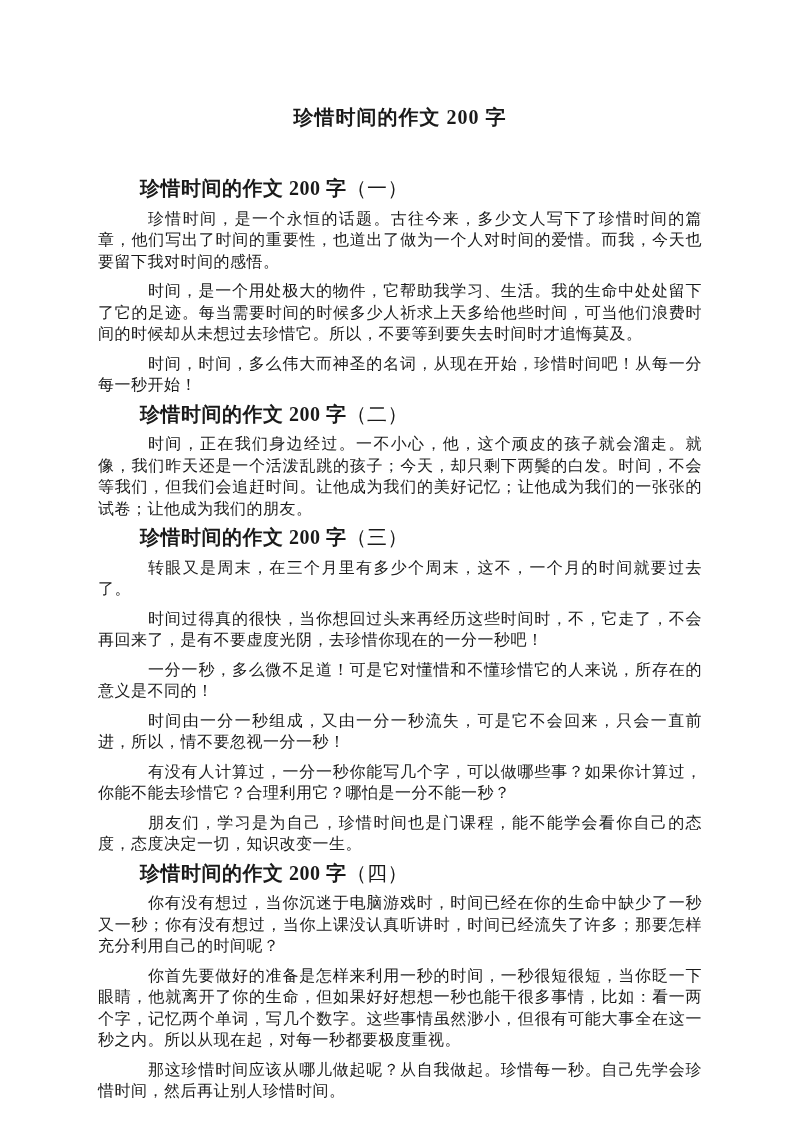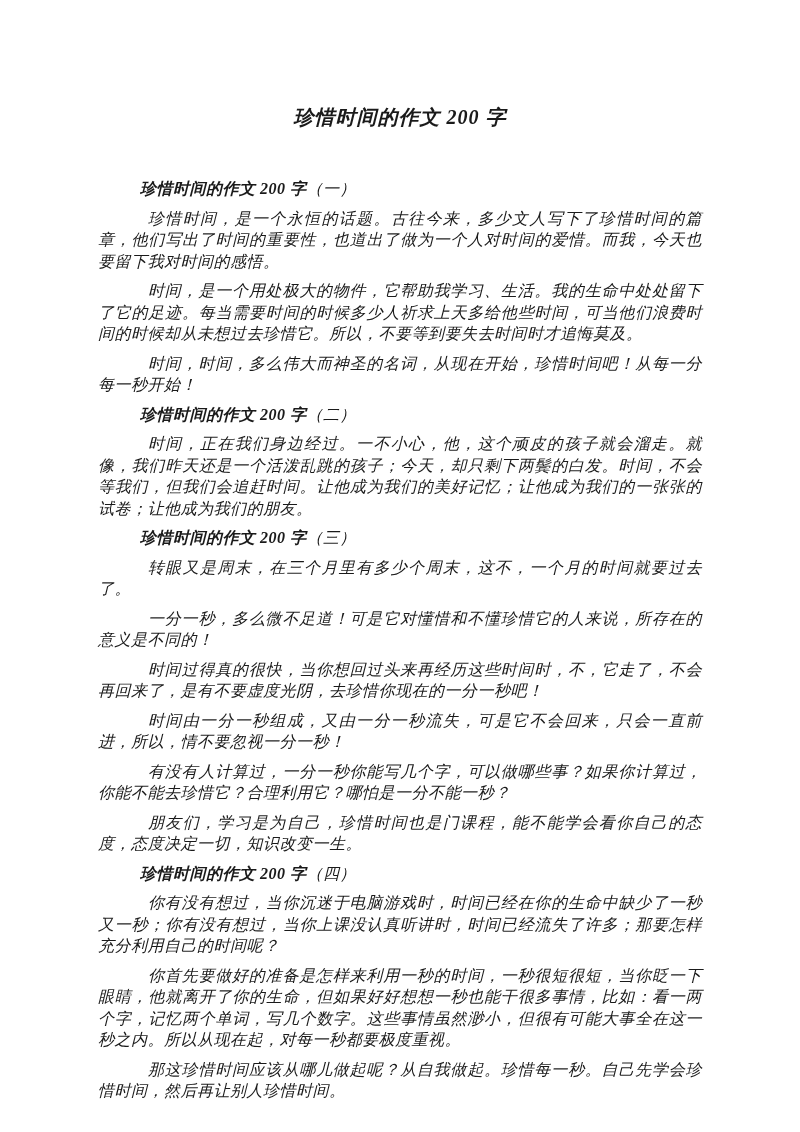--- a/index.html
+++ b/index.html
@@ -9,39 +9,38 @@
     height: 1132px;
     overflow: hidden;
     font-family: "Liberation Serif", "DejaVu Serif", serif;
   }
   .page {
     width: 800px;
     height: 1036px;
     background: #ffffff;
     padding: 102px 90px 0 90px;
     color: #1a1a1a;
-    font-style: italic;
   }
   .doc-title {
     font-size: 20px;
     line-height: 30px;
     font-weight: 700;
     text-align: center;
     margin-bottom: 46px;
     letter-spacing: 1px;
   }
   .body-text {
     font-size: 16px;
     line-height: 21.5px;
     letter-spacing: 0.5px;
     text-align: justify;
     text-justify: inter-character;
   }
   .sec-heading {
-    font-size: 16px;
+    font-size: 20px;
     line-height: 21.5px;
     font-weight: 700;
     padding-left: 50px;
     text-align: left;
   }
   .sec-heading .h-num { font-weight: 400; }
   .para {
     text-indent: 50px;
     margin: 8px;
   }
@@ -63,22 +62,22 @@
     </section>
 
     <section>
       <h2 class="sec-heading"><span class="h-main">珍惜时间的作文 200 字</span><span class="h-num">（二）</span></h2>
       <p class="para">时间，正在我们身边经过。一不小心，他，这个顽皮的孩子就会溜走。就像，我们昨天还是一个活泼乱跳的孩子；今天，却只剩下两鬓的白发。时间，不会等我们，但我们会追赶时间。让他成为我们的美好记忆；让他成为我们的一张张的试卷；让他成为我们的朋友。</p>
     </section>
 
     <section>
       <h2 class="sec-heading"><span class="h-main">珍惜时间的作文 200 字</span><span class="h-num">（三）</span></h2>
       <p class="para">转眼又是周末，在三个月里有多少个周末，这不，一个月的时间就要过去了。</p>
+      <p class="para">时间过得真的很快，当你想回过头来再经历这些时间时，不，它走了，不会再回来了，是有不要虚度光阴，去珍惜你现在的一分一秒吧！</p>
       <p class="para">一分一秒，多么微不足道！可是它对懂惜和不懂珍惜它的人来说，所存在的意义是不同的！</p>
-      <p class="para">时间过得真的很快，当你想回过头来再经历这些时间时，不，它走了，不会再回来了，是有不要虚度光阴，去珍惜你现在的一分一秒吧！</p>
       <p class="para">时间由一分一秒组成，又由一分一秒流失，可是它不会回来，只会一直前进，所以，情不要忽视一分一秒！</p>
       <p class="para">有没有人计算过，一分一秒你能写几个字，可以做哪些事？如果你计算过，你能不能去珍惜它？合理利用它？哪怕是一分不能一秒？</p>
       <p class="para">朋友们，学习是为自己，珍惜时间也是门课程，能不能学会看你自己的态度，态度决定一切，知识改变一生。</p>
     </section>
 
     <section>
       <h2 class="sec-heading"><span class="h-main">珍惜时间的作文 200 字</span><span class="h-num">（四）</span></h2>
       <p class="para">你有没有想过，当你沉迷于电脑游戏时，时间已经在你的生命中缺少了一秒又一秒；你有没有想过，当你上课没认真听讲时，时间已经流失了许多；那要怎样充分利用自己的时间呢？</p>
       <p class="para">你首先要做好的准备是怎样来利用一秒的时间，一秒很短很短，当你眨一下眼睛，他就离开了你的生命，但如果好好想想一秒也能干很多事情，比如：看一两个字，记忆两个单词，写几个数字。这些事情虽然渺小，但很有可能大事全在这一秒之内。所以从现在起，对每一秒都要极度重视。</p>
       <p class="para">那这珍惜时间应该从哪儿做起呢？从自我做起。珍惜每一秒。自己先学会珍惜时间，然后再让别人珍惜时间。</p>

